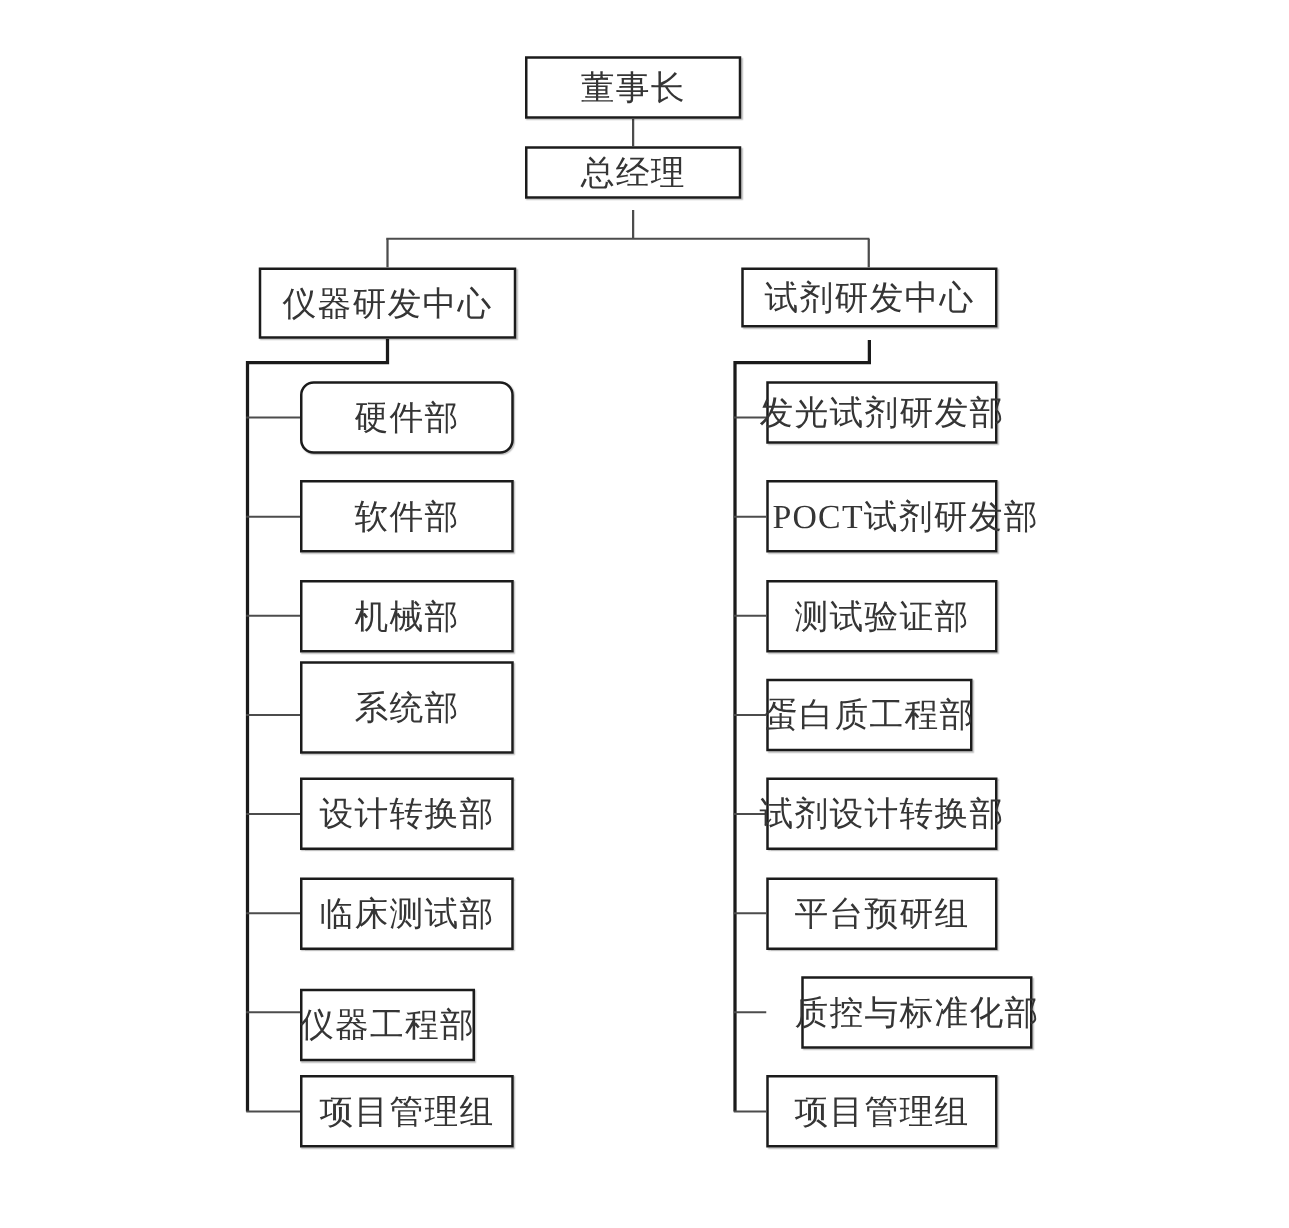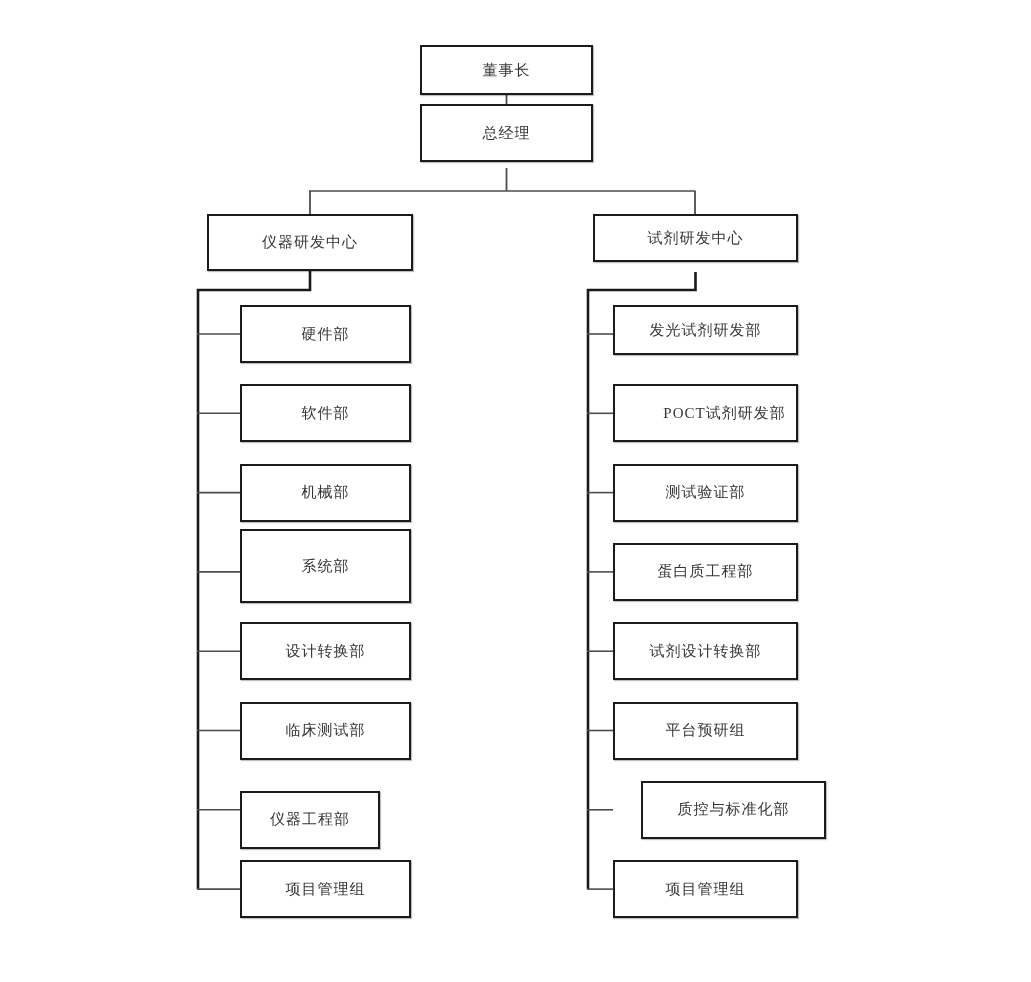--- a/index.html
+++ b/index.html
@@ -13,21 +13,21 @@
   }
   svg.connectors { position: absolute; left: 0; top: 0; }
   .node {
     position: absolute;
     display: flex;
     align-items: center;
     justify-content: center;
     background: #ffffff;
     border: 2px solid #1b1b1b;
     box-sizing: border-box;
-    font-size: 15px;
+    font-size: 27px;
     letter-spacing: 1px;
     color: #353535;
     box-shadow: 1px 1px 1px rgba(0,0,0,0.25);
     white-space: nowrap;
     text-align: center;
   }
 </style>
 </head>
 <body>
 
@@ -53,37 +53,37 @@
       <polyline points="587,492.6 613,492.6" fill="none" stroke="#4c4c4c" stroke-width="1.6"></polyline>
       <polyline points="587,571.9 613,571.9" fill="none" stroke="#4c4c4c" stroke-width="1.6"></polyline>
       <polyline points="587,651.2 613,651.2" fill="none" stroke="#4c4c4c" stroke-width="1.6"></polyline>
       <polyline points="587,730.5 613,730.5" fill="none" stroke="#4c4c4c" stroke-width="1.6"></polyline>
       <polyline points="587,809.8 613,809.8" fill="none" stroke="#4c4c4c" stroke-width="1.6"></polyline>
       <polyline points="587,889.1 613,889.1" fill="none" stroke="#4c4c4c" stroke-width="1.6"></polyline>
     </svg>
 
   <div class="node" style="left:420px; top:45px; width:173px; height:50px;">董事长</div>
 
-  <div class="node" style="left:420px; top:104px; width:173px; height:58px;">总经理</div>
+  <div class="node" style="left:420px; top:117px; width:173px; height:42px;">总经理</div>
 
   <div class="node" style="left:207px; top:214px; width:206px; height:57px;">仪器研发中心</div>
 
   <div class="node" style="left:593px; top:214px; width:205px; height:48px;">试剂研发中心</div>
 
   <div id="children-layer">
-      <div class="node" style="left: 240px; top: 305px; width: 171px; height: 58px;">硬件部</div>
+      <div class="node" style="left: 240px; top: 305px; width: 171px; height: 58px; border-radius: 11px;">硬件部</div>
       <div class="node" style="left: 240px; top: 384.3px; width: 171px; height: 58px;">软件部</div>
       <div class="node" style="left: 240px; top: 463.6px; width: 171px; height: 58px;">机械部</div>
       <div class="node" style="left: 240px; top: 529px; width: 171px; height: 74px;">系统部</div>
       <div class="node" style="left: 240px; top: 622.2px; width: 171px; height: 58px;">设计转换部</div>
       <div class="node" style="left: 240px; top: 701.5px; width: 171px; height: 58px;">临床测试部</div>
       <div class="node" style="left: 240px; top: 780.8px; width: 140px; height: 58px; margin-top: 10px;">仪器工程部</div>
       <div class="node" style="left: 240px; top: 860.1px; width: 171px; height: 58px;">项目管理组</div>
       <div class="node" style="left: 613px; top: 305px; width: 185px; height: 50px;">发光试剂研发部</div>
       <div class="node" style="left: 613px; top: 384.3px; width: 185px; height: 58px; padding-left: 38px;">POCT试剂研发部</div>
       <div class="node" style="left: 613px; top: 463.6px; width: 185px; height: 58px;">测试验证部</div>
-      <div class="node" style="left: 613px; top: 542.9px; width: 185px; height: 58px;">蛋白质工程部</div>
+      <div class="node" style="left: 613px; top: 542.9px; width: 165px; height: 58px;">蛋白质工程部</div>
       <div class="node" style="left: 613px; top: 622.2px; width: 185px; height: 58px;">试剂设计转换部</div>
       <div class="node" style="left: 613px; top: 701.5px; width: 185px; height: 58px;">平台预研组</div>
       <div class="node" style="left: 613px; top: 780.8px; width: 185px; height: 58px; margin-left: 28px;">质控与标准化部</div>
       <div class="node" style="left: 613px; top: 860.1px; width: 185px; height: 58px;">项目管理组</div>
     </div>
 </div>
 
 </body></html>

